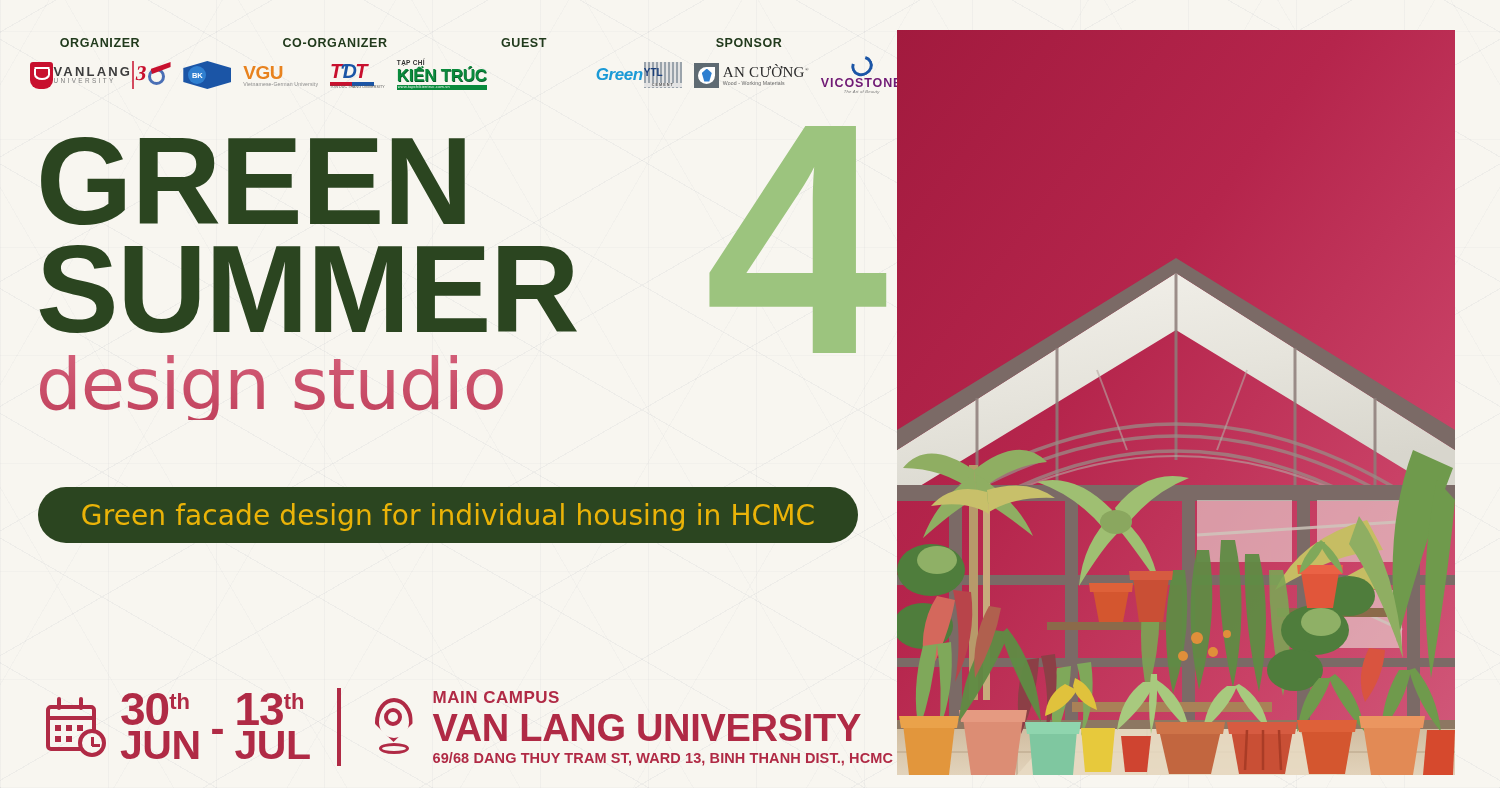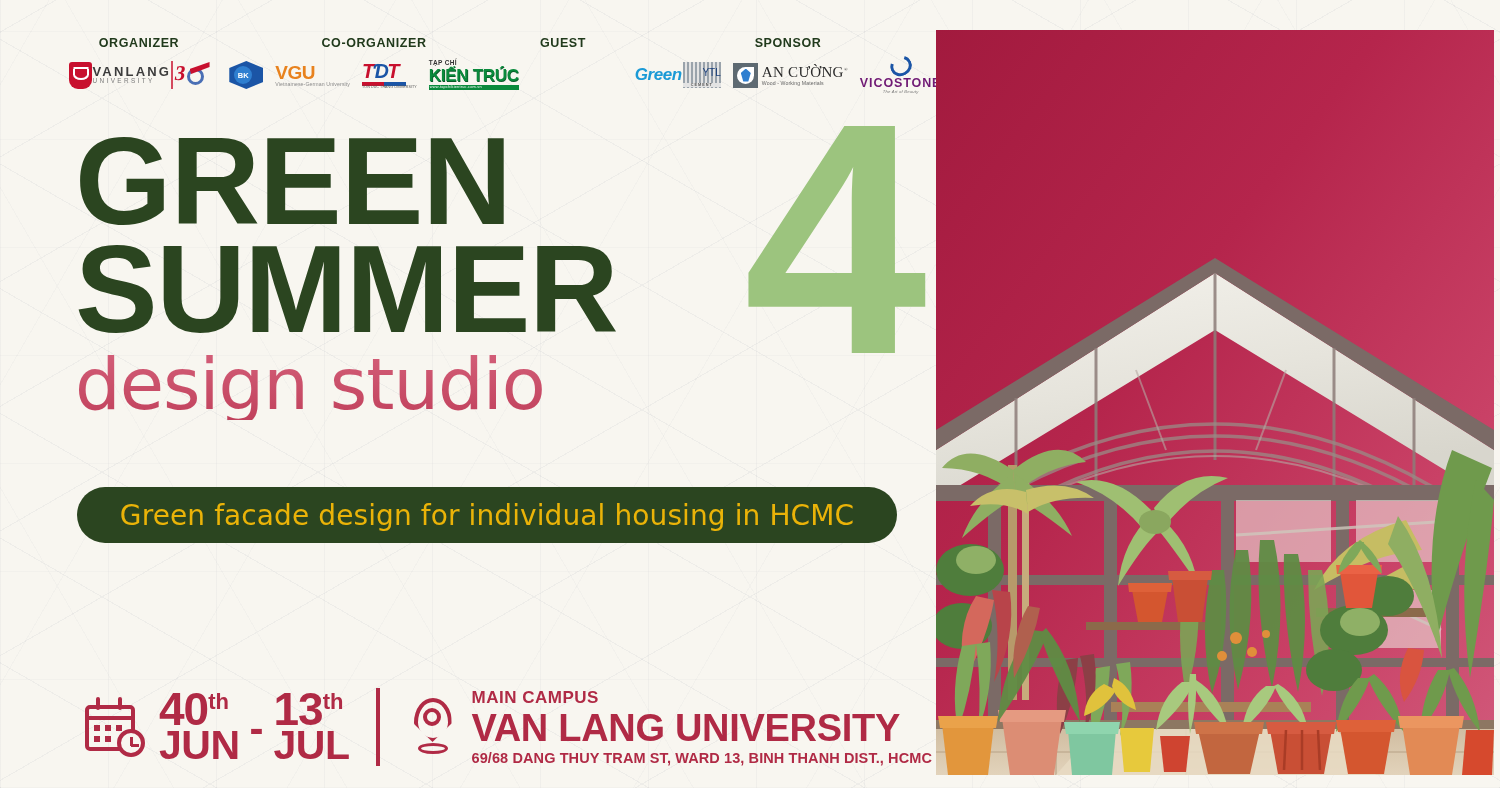--- a/index.html
+++ b/index.html
@@ -17,21 +17,21 @@
     background-image:
       repeating-linear-gradient(30deg,  rgba(170,175,185,.13) 0 1px, transparent 1px 108px),
       repeating-linear-gradient(-30deg, rgba(170,175,185,.13) 0 1px, transparent 1px 108px),
       repeating-linear-gradient(90deg,  rgba(170,175,185,.10) 0 1px, transparent 1px 108px),
       repeating-linear-gradient(0deg,   rgba(170,175,185,.07) 0 1px, transparent 1px 108px),
       repeating-linear-gradient(60deg,  rgba(170,175,185,.07) 0 1px, transparent 1px 150px),
       repeating-linear-gradient(-60deg, rgba(170,175,185,.07) 0 1px, transparent 1px 150px);
     z-index:0;
   }
 
-  .stage{ position:absolute; inset:0; z-index:2;margin-left:39px; }
+  .stage{ position:absolute; inset:0; z-index:2; }
 
   
   #logo-strip{
     position:absolute; left:0; top:36px; width:880px; height:70px;
   }
   .logo-group{ position:absolute; top:0; }
   .group-label{
     font-size:12.5px; font-weight:bold; letter-spacing:.6px;
     color:#213a1c; text-align:center; width:100%;
     margin-bottom:6px;
@@ -66,21 +66,21 @@
   .anniv .zero{
     position:absolute; left:14px; top:8px; width:17px;height:17px;
     border:3.4px solid #4a6fb5; border-radius:50%;
   }
   .anniv .swoosh{
     position:absolute; right:-1px; top:2px; width:20px;height:12px;
     background:#c8102e; clip-path:polygon(100% 0,100% 42%,8% 100%,0 58%);
   }
 
   
-  .bk{ width:34px;height:28px; position:relative; flex:none;}
+  .bk{ width:48px;height:28px; position:relative; flex:none;}
   .bk-hex{
     position:absolute; inset:0;
     background:#1b55a6;
     clip-path:polygon(50% 0,100% 25%,100% 75%,50% 100%,0 75%,0 25%);
   }
   .bk-inner{
     position:absolute; left:5px;top:5px;width:18px;height:18px;
     background:#2f7fd0; border-radius:50%;
     display:flex;align-items:center;justify-content:center;
     font-size:7.5px;font-weight:bold;color:#fff;
@@ -121,22 +121,22 @@
   
   .ueh{ line-height:.95;flex:none;text-align:center;}
   .ueh-main{ font-size:21px;font-weight:bold;color:#0d7a70;letter-spacing:-.5px;}
   .ueh-sub{ font-size:6px;font-weight:bold;color:#c8102e;letter-spacing:1.4px;}
 
   
   .fico{ display:flex;align-items:center;flex:none;}
   .fico-word{ font-size:17px;font-weight:bold;color:#1b9ad6;font-style:italic;letter-spacing:-.4px;}
   .fico-block{ width:38px;height:26px;background:#e3e3e3;position:relative;margin-left:1px;
     background-image:repeating-linear-gradient(90deg,#9aa3ab 0 2px,#e3e3e3 2px 4px);}
-  .fico-block .ytl{position:absolute;left:0;right:0;top:5px;text-align:right;
-    font-size:10px;font-weight:normal;color:#1b3f7a;}
+  .fico-block .ytl{position:absolute;left:0;right:0;top:5px;text-align:left;
+    font-size:10px;font-weight:bold;color:#1b3f7a;}
   .fico-block .cem{position:absolute;left:0;right:0;bottom:1px;text-align:center;
     font-size:3.8px;font-weight:bold;color:#555;letter-spacing:1px;background:#e3e3e3;}
 
   
   .ac{ display:flex;align-items:center;gap:4px;flex:none;}
   .ac-mark{ width:25px;height:25px;background:#5e6a72;position:relative;}
   .ac-mark:after{content:"";position:absolute;left:4px;top:4px;width:17px;height:17px;
     background:#fff;border-radius:50% 0 50% 50%;}
   .ac-mark:before{content:"";position:absolute;left:8px;top:6px;width:10px;height:13px;
     background:#2f7fd0;clip-path:polygon(50% 0,100% 35%,75% 100%,25% 100%,0 35%);z-index:2;}
@@ -337,21 +337,21 @@
       <span class="cal-dot" style="left:11px;top:28px;"></span>
       <span class="cal-dot" style="left:22px;top:28px;"></span>
       <span class="cal-dot" style="left:33px;top:28px;"></span>
       <span class="cal-dot" style="left:11px;top:39px;"></span>
       <span class="cal-dot" style="left:22px;top:39px;"></span>
       <span class="clock"></span>
     </div>
 
     <div class="date-block">
       <div class="date-col">
-        <div class="d-num"><span>40</span><sup>th</sup></div>
+        <div class="d-num"><span>30</span><sup>th</sup></div>
         <div class="d-mon">JUN</div>
       </div>
       <div class="date-dash">-</div>
       <div class="date-col">
         <div class="d-num"><span>13</span><sup>th</sup></div>
         <div class="d-mon">JUL</div>
       </div>
     </div>
 
     <div id="info-divider"></div>

